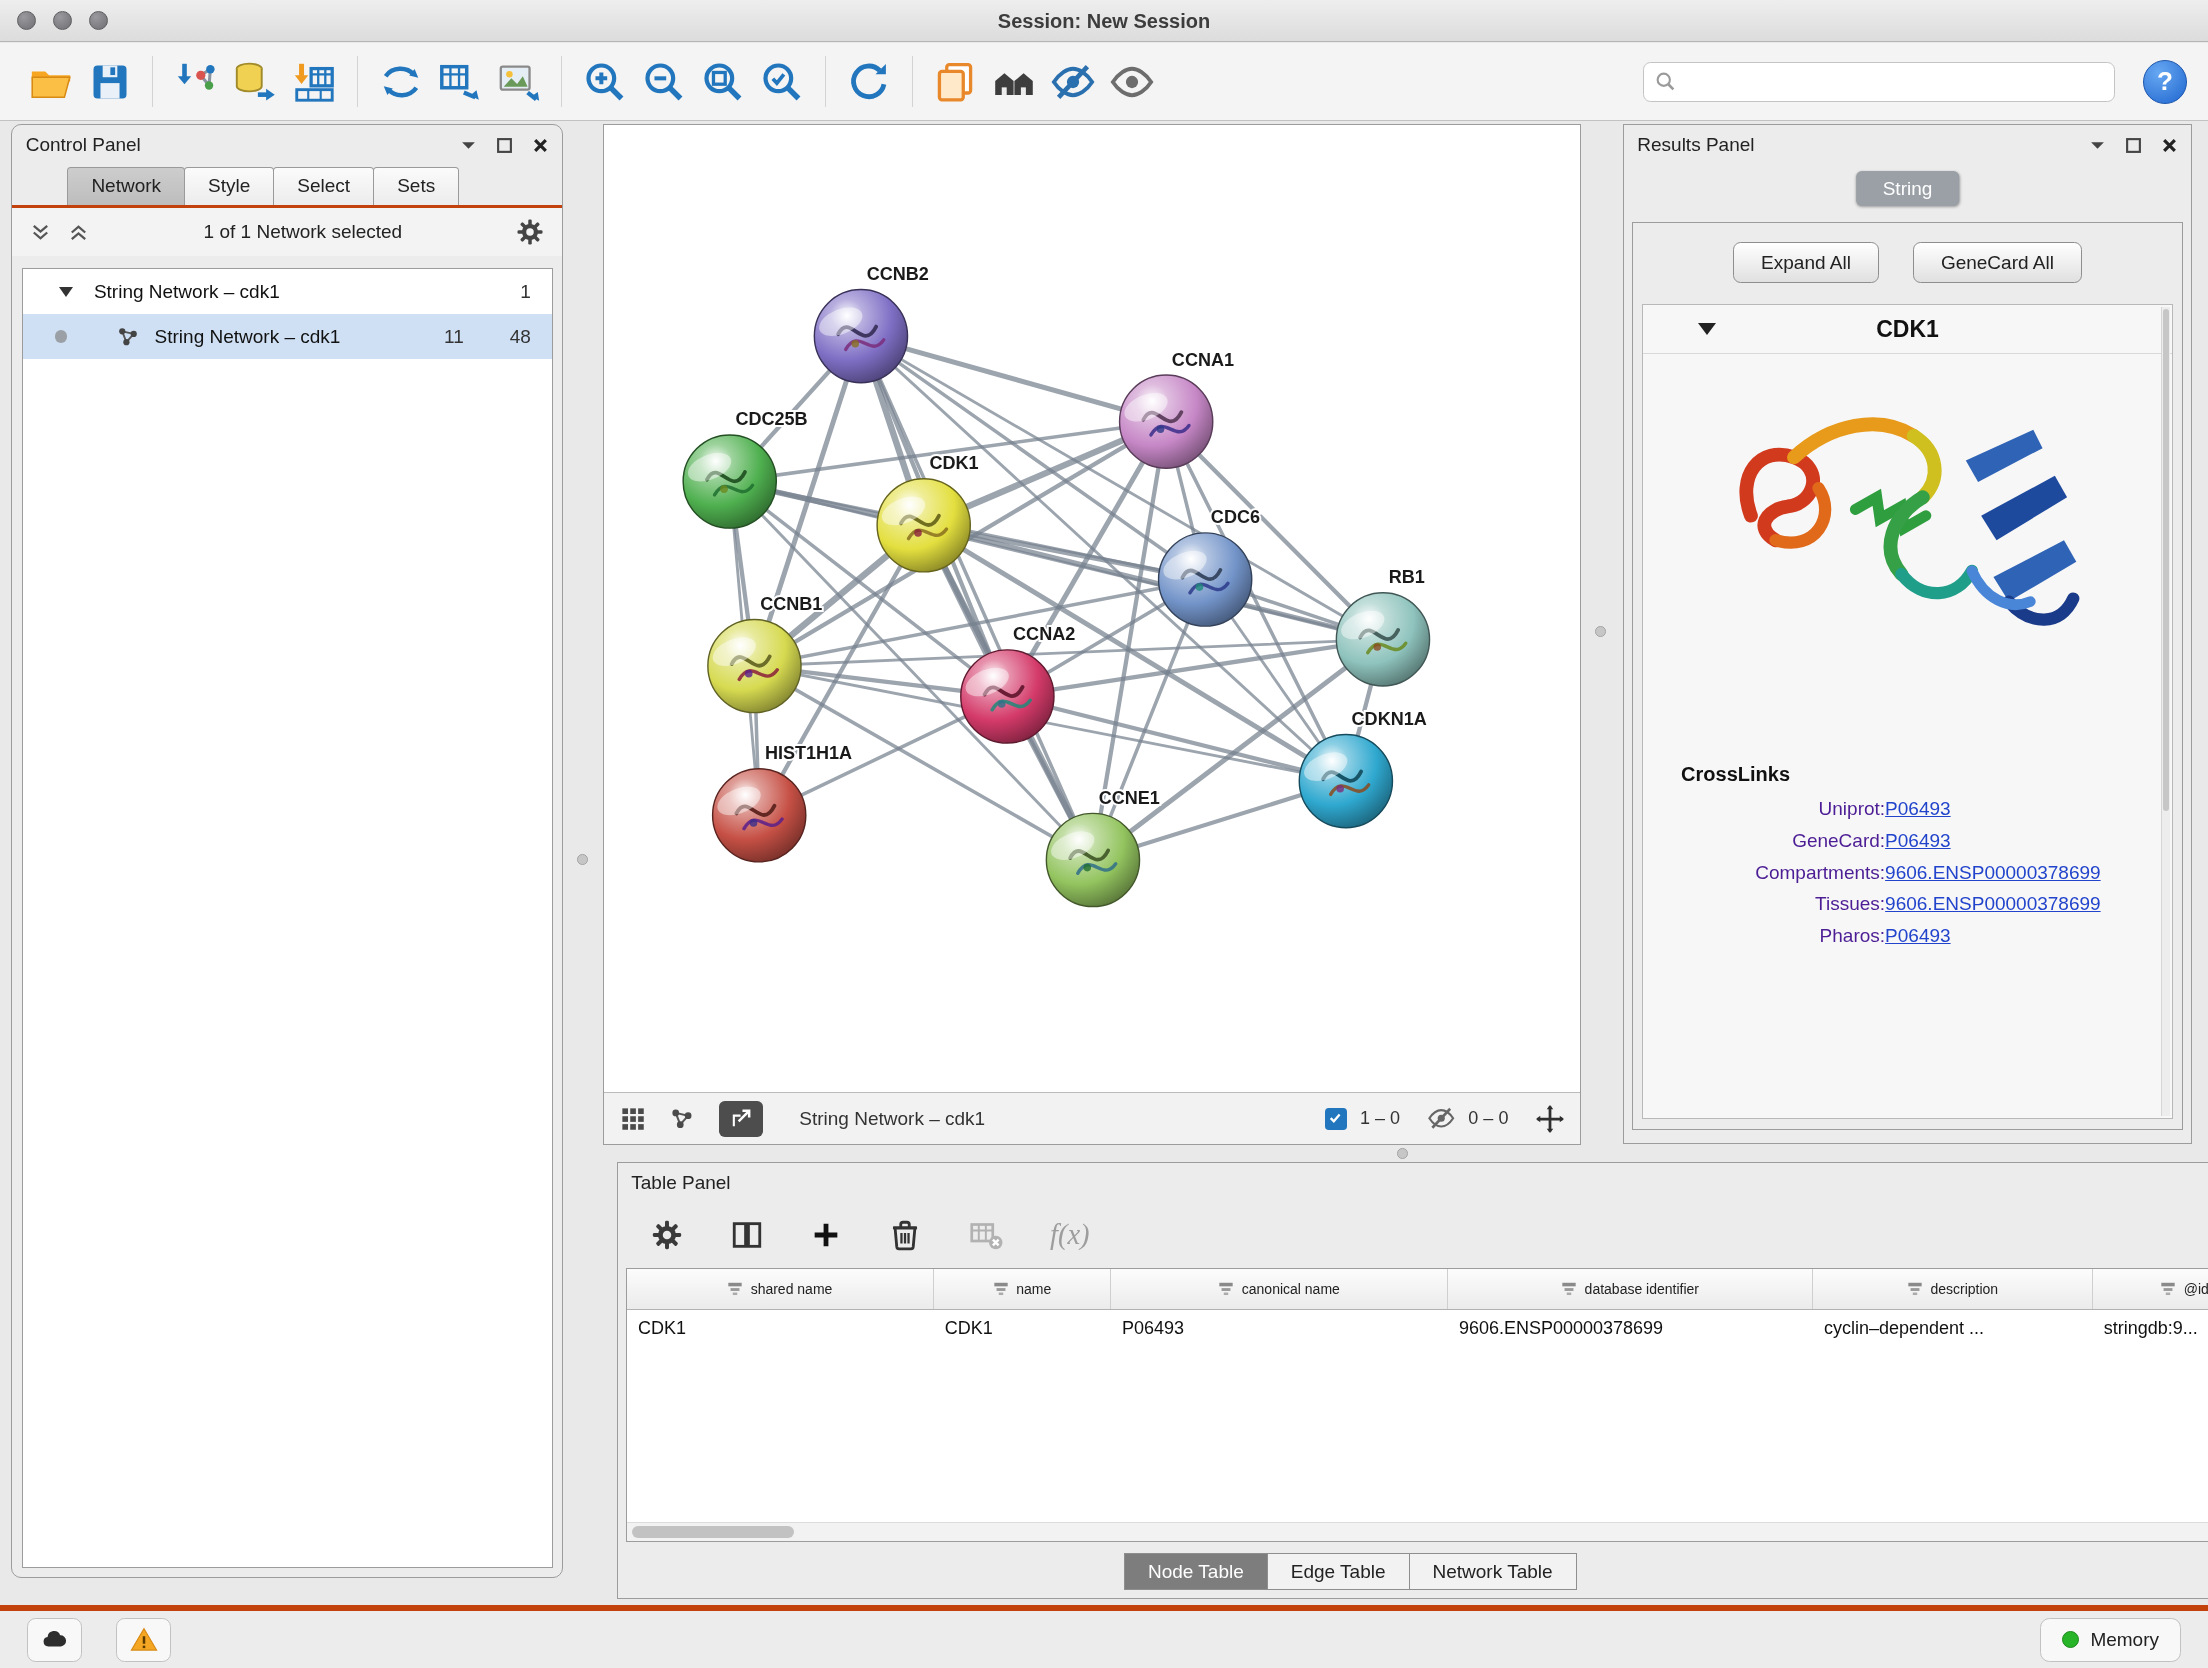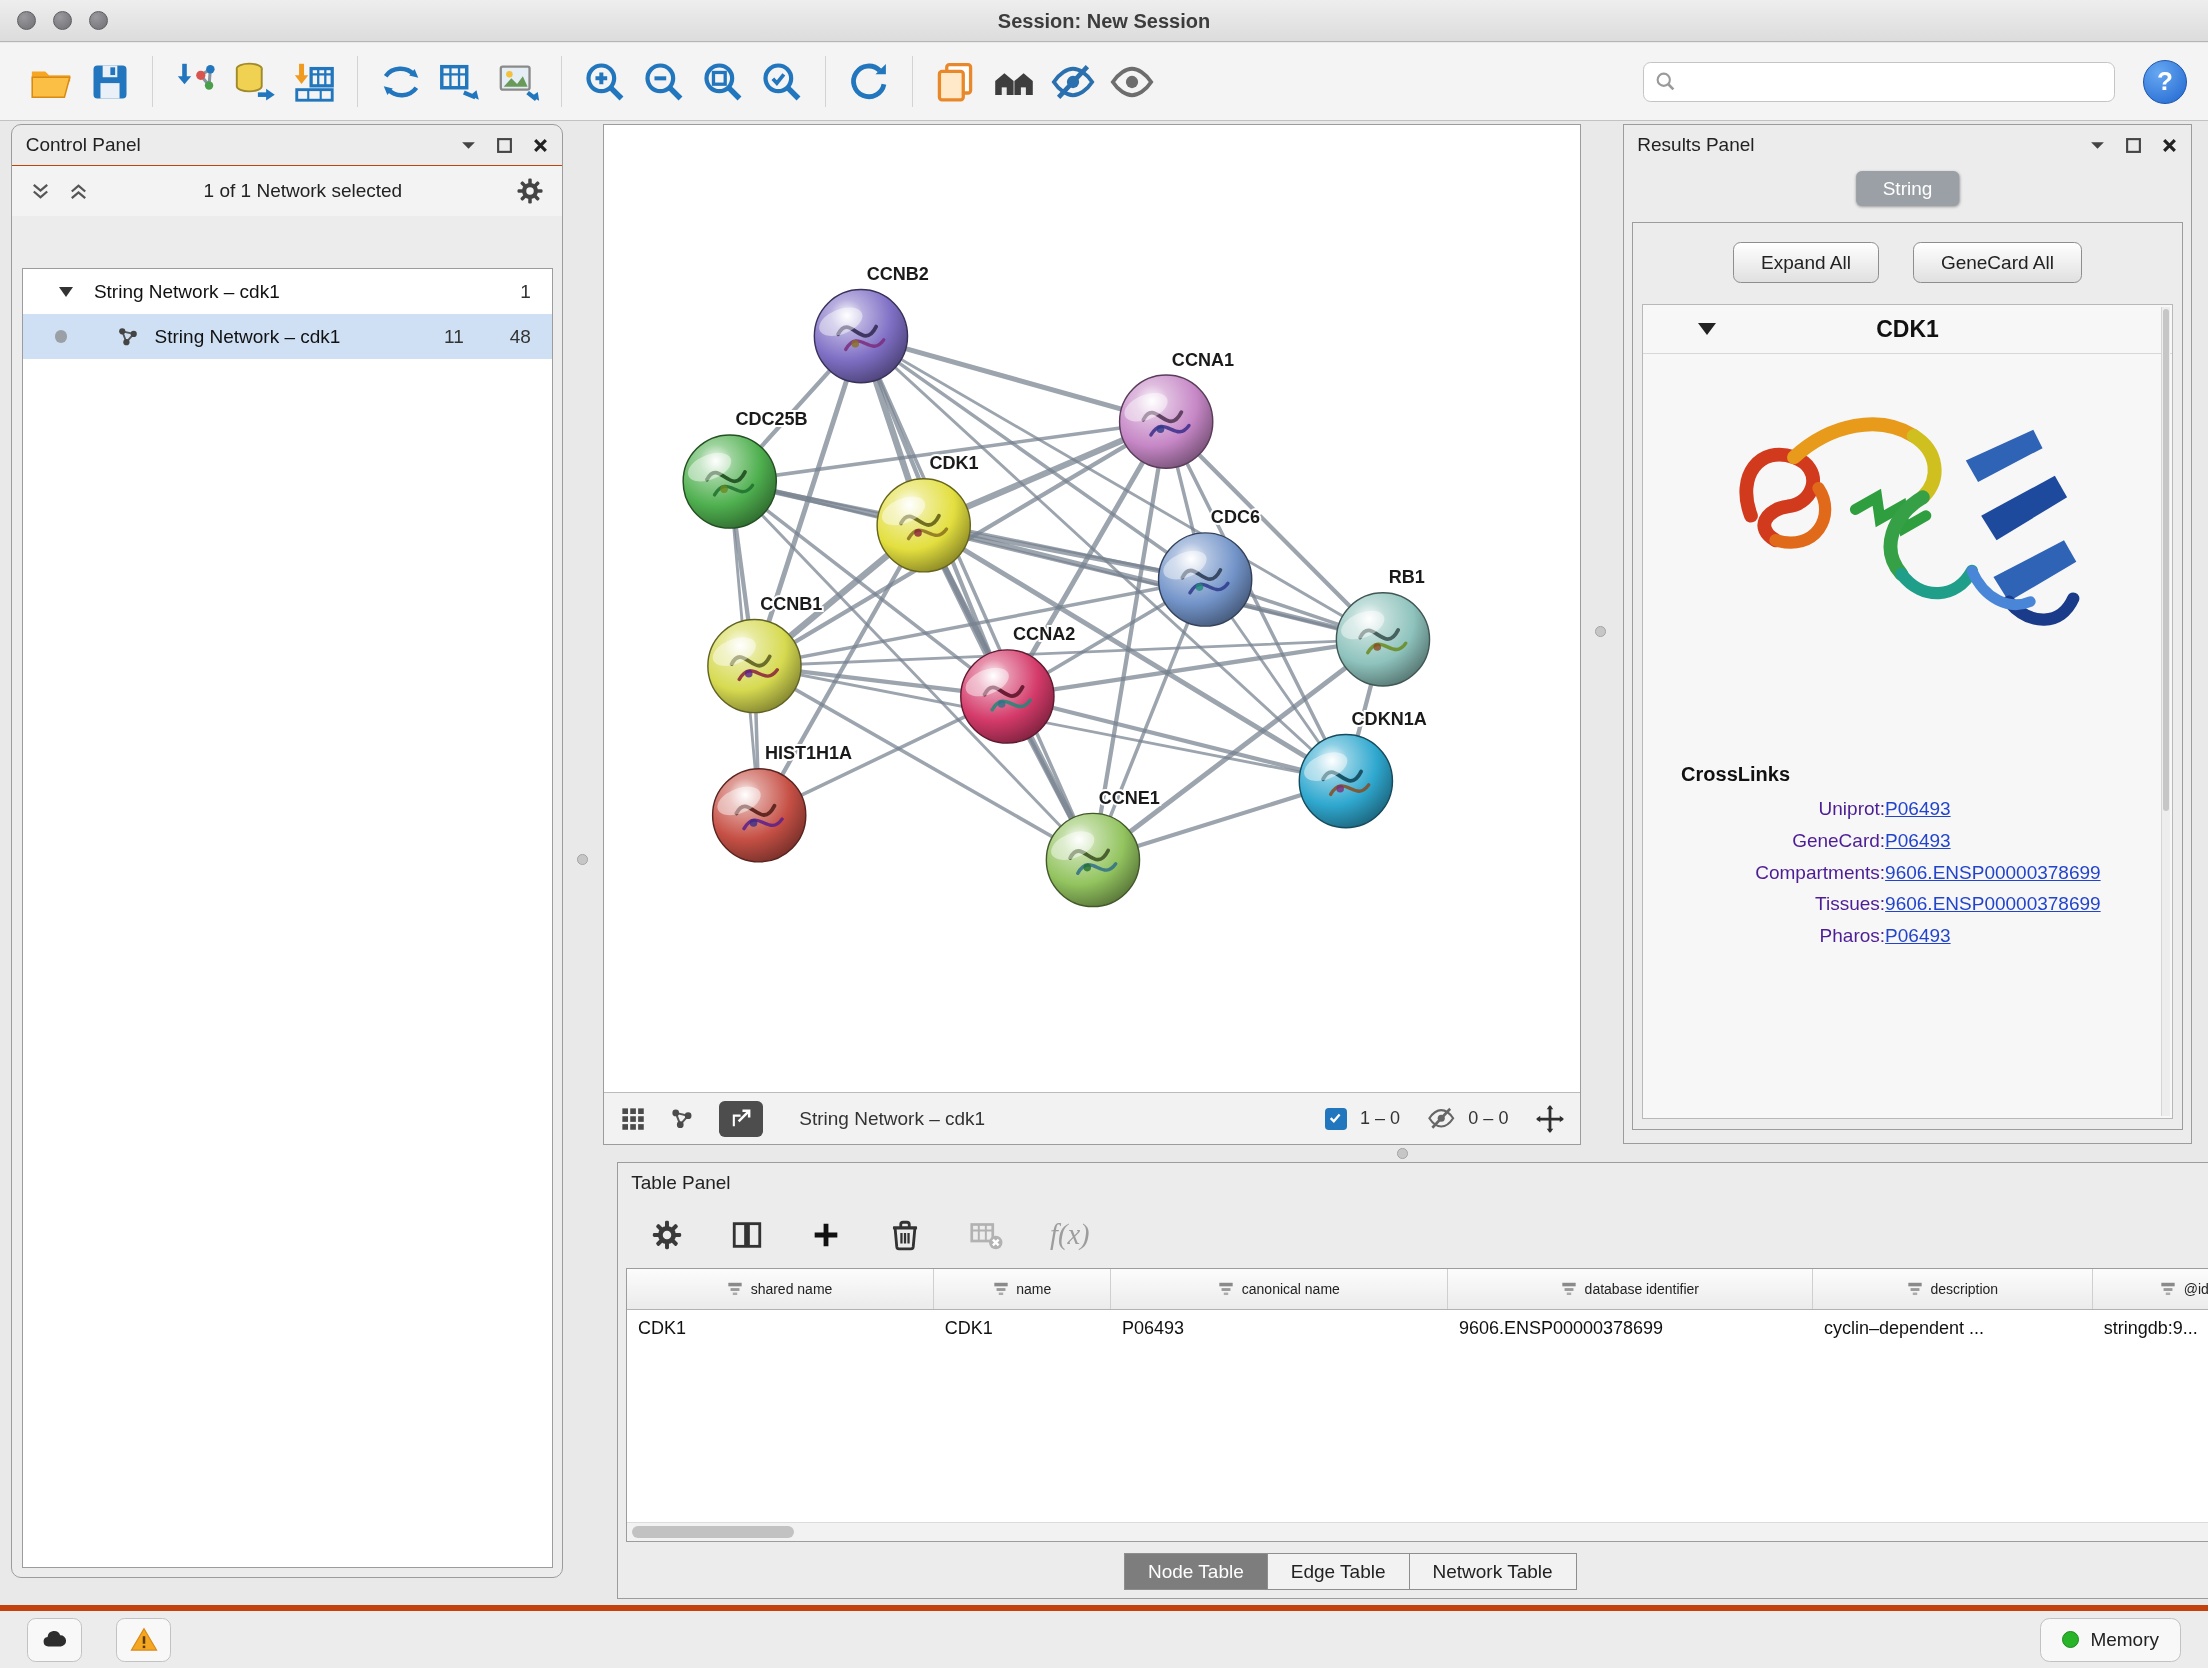--- a/index.html
+++ b/index.html
@@ -45,21 +45,21 @@
   .panel-header { height:40px; display:flex; align-items:center; padding:0 13.3px; font-size:19px; color:#222; }
   .ph-icons { margin-left:auto; display:flex; gap:19px; align-items:center; }
 
   
   #control-panel { left:11.4px; top:124px; width:552px; height:1454px;border-radius:10px; }
   .cp-tabs { display:flex; margin:1.9px 0 0 55px; }
   .cp-tab { padding:7.6px 23px; font-size:19px; border:1px solid #9a9a9a; border-bottom:none;
     background:linear-gradient(#fbfbfb,#ececec); margin-right:-1px; border-radius:3.8px 3.8px 0 0; }
   .cp-tab.active { background:linear-gradient(#cdcdcd,#bdbdbd); }
   .selection-row { height:51px; display:flex; align-items:center; padding:0 17px; font-size:19px; color:#222;
-    border-top:1px solid #c2410c; background:#f3f3f3; }
+    border-top:3px solid #c2410c; background:#f3f3f3; }
   .selection-row .sel-text { flex:1; text-align:center; }
   .tree-box { position:absolute; left:9.5px; right:9.5px; top:143px; bottom:9.5px; background:#fff; border:1px solid #9c9c9c; overflow:hidden; }
   .tree-row { height:45px; display:flex; align-items:center; font-size:19px; color:#111; }
   .tree-row.root { padding:0 21px 0 36px; }
   .tree-row.child { padding:0 21px 0 32px; }
   .tree-row.selected { background:#cfe0f5; }
   .tree-count { margin-left:auto; color:#333; }
   .tree-count2 { margin-left:46px; color:#333; }
   .tree-dot { width:12.4px; height:12.4px; border-radius:50%; background:#9aa0a6; margin-right:49px; }
   .tri-down { width:0; height:0; border-left:7.6px solid transparent; border-right:7.6px solid transparent; border-top:10.5px solid #333; margin-right:21px; }
@@ -292,20 +292,26 @@
           <path d="M2 5l6 6 6-6z" fill="#444"></path>
         </svg>
       <svg width="17" height="17" viewBox="0 0 16 16">
           <rect x="2" y="2" width="12" height="12" fill="none" stroke="#444" stroke-width="2"></rect>
         </svg>
       <svg width="17" height="17" viewBox="0 0 16 16">
           <path d="M3 3l10 10M13 3L3 13" stroke="#222" stroke-width="3"></path>
         </svg>
     </div>
   </div>
+  <div class="cp-tabs" id="cp-tabs">
+      <div class="cp-tab active">Network</div>
+      <div class="cp-tab">Style</div>
+      <div class="cp-tab">Select</div>
+      <div class="cp-tab">Sets</div>
+    </div>
   <div class="selection-row">
     <svg width="23" height="23" viewBox="0 0 24 24" style="margin-right:15px">
         <path d="M5 5l7 6 7-6M5 12l7 6 7-6" fill="none" stroke="#555" stroke-width="2.4"></path>
       </svg>
     <svg width="23" height="23" viewBox="0 0 24 24">
         <path d="M5 19l7-6 7 6M5 12l7-6 7 6" fill="none" stroke="#555" stroke-width="2.4"></path>
       </svg>
     <span class="sel-text">1 of 1 Network selected</span>
     <svg width="30" height="30" viewBox="0 0 24 24">
         <g fill="#444">

